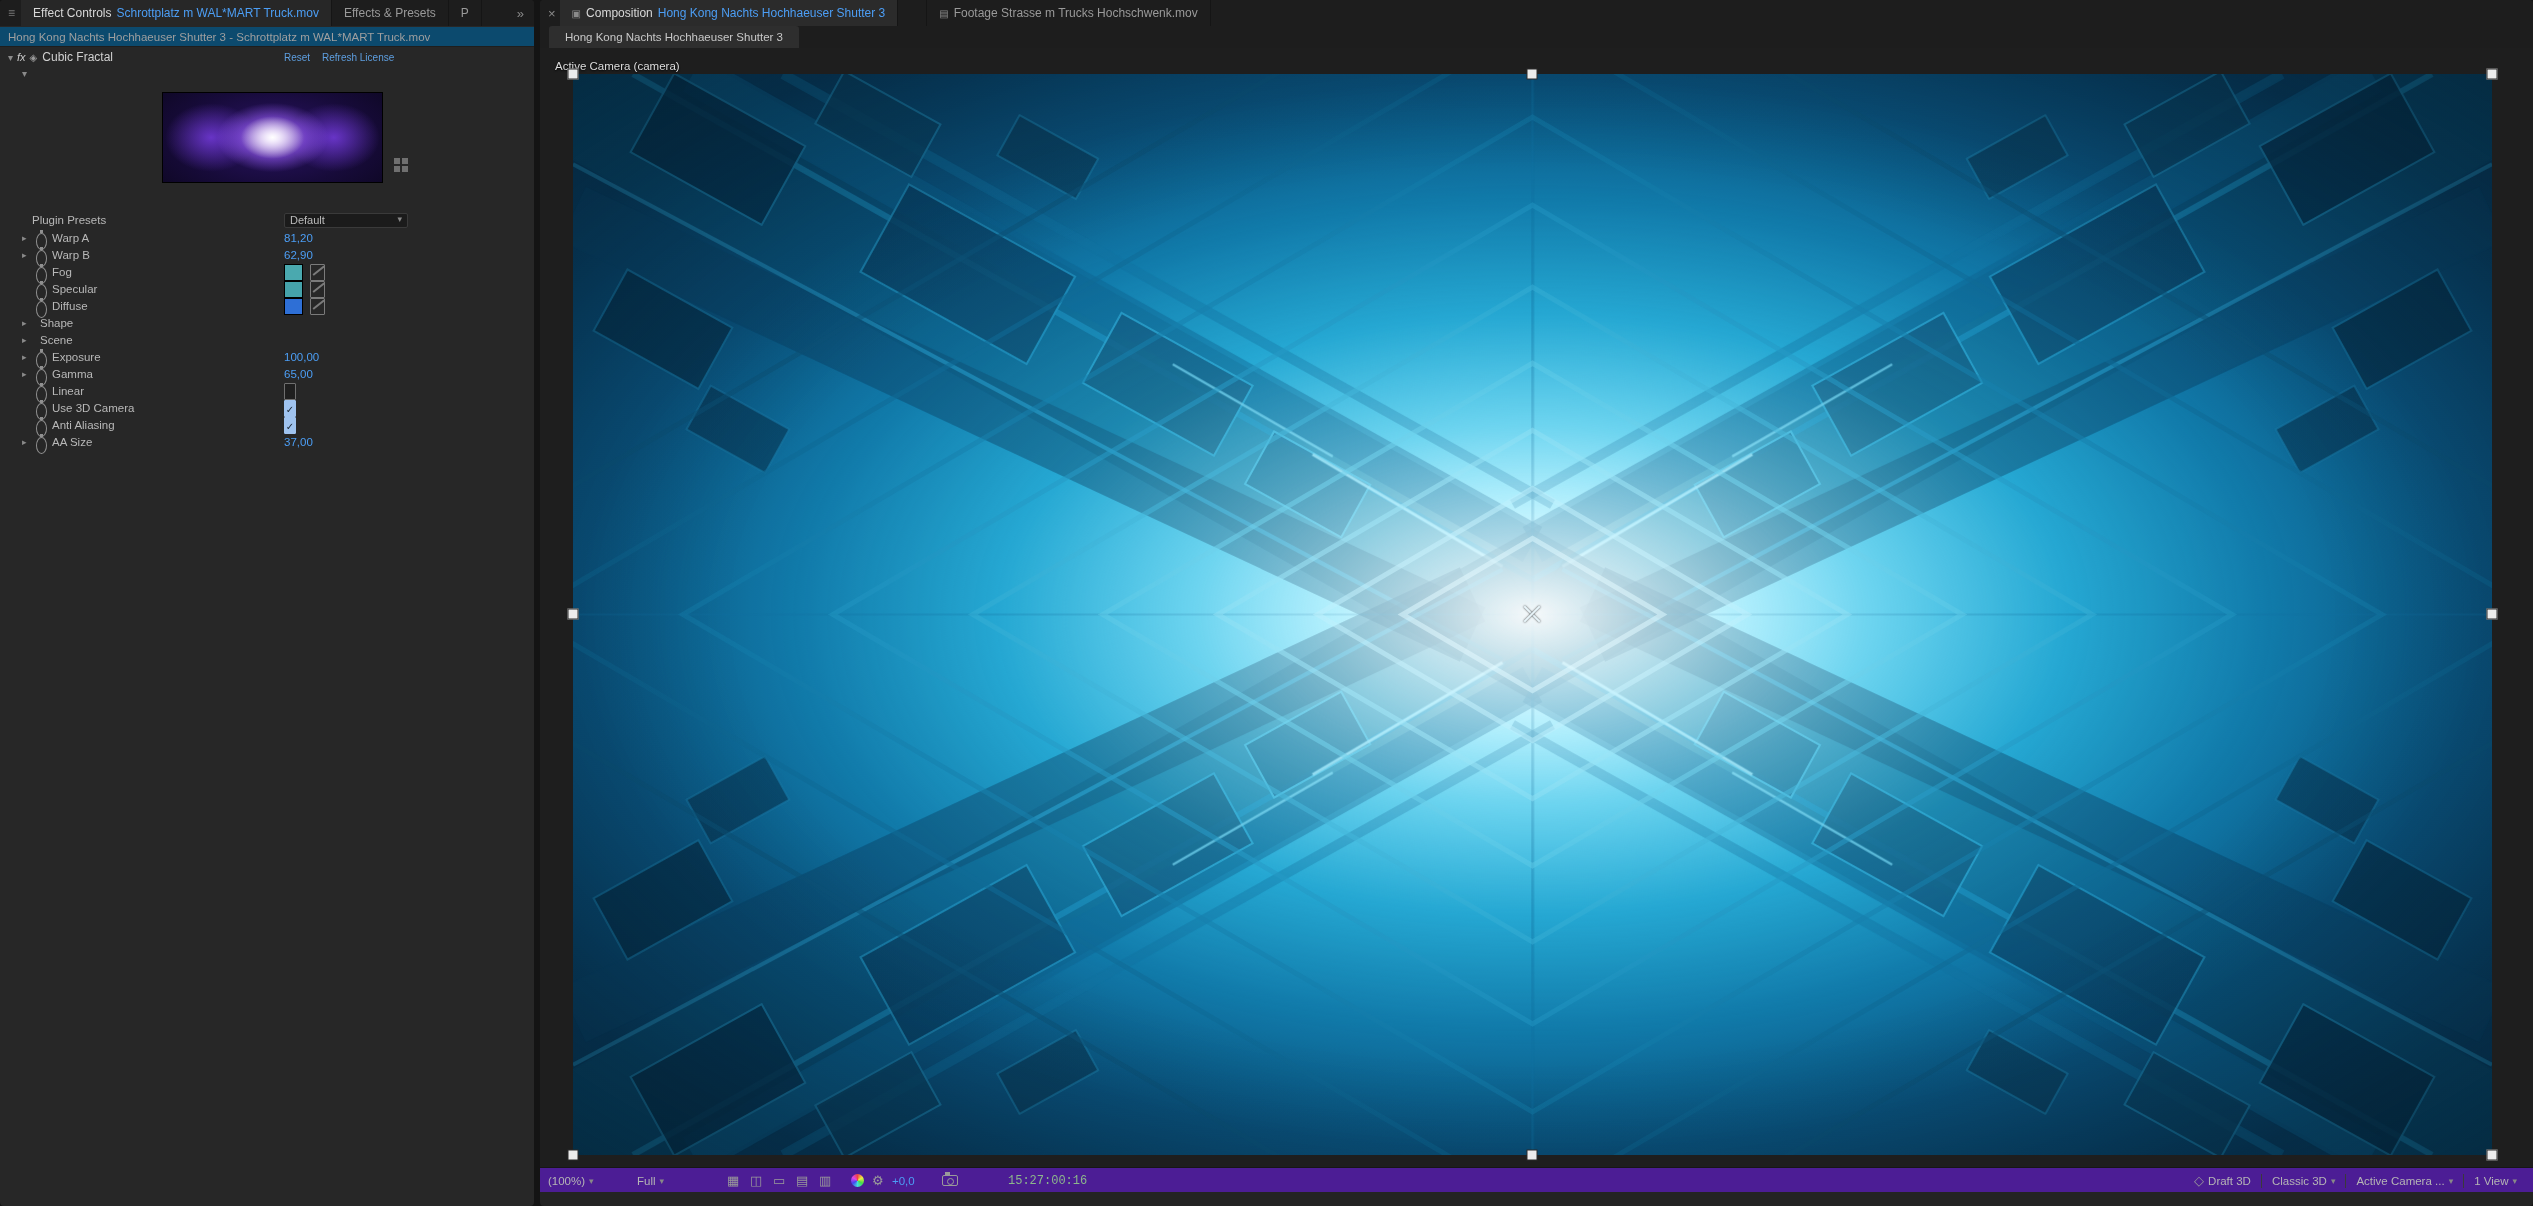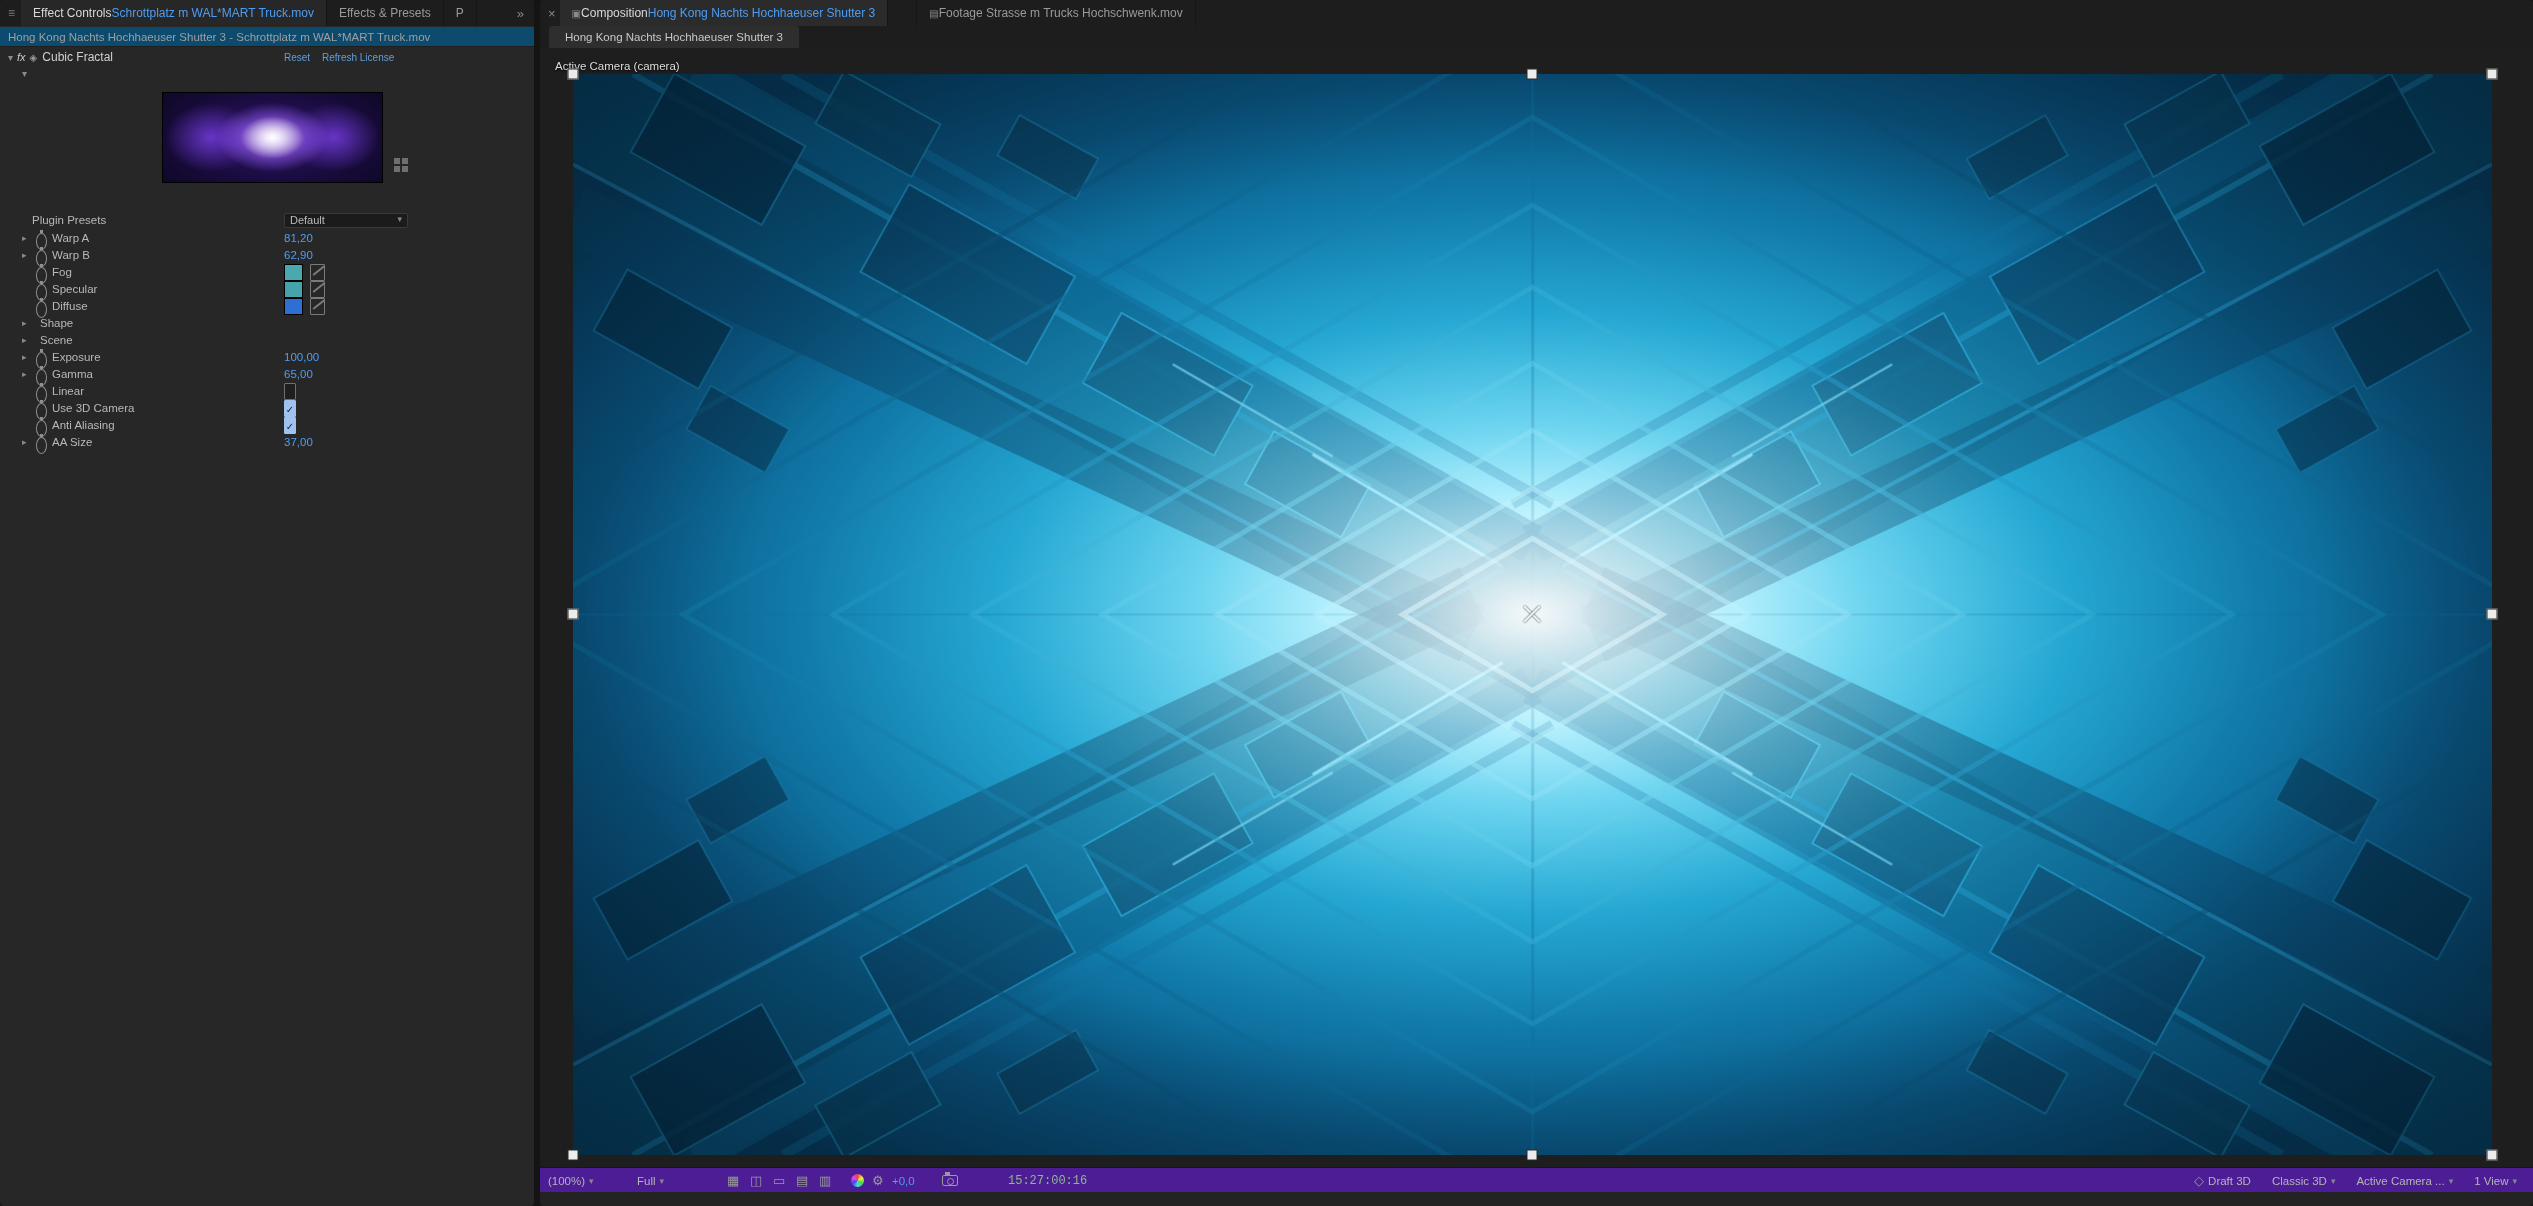--- a/index.html
+++ b/index.html
@@ -9,21 +9,21 @@
 
   
   .panel { position:absolute; top:0; height:1206px; background:#272727; border-radius:4px; }
   .left-panel  { left:0; width:534px; }
   .right-panel { left:540px; width:1993px; background:#232323; }
 
   
   .tabbar { position:absolute; top:0; left:0; right:0; height:26px; background:#1d1d1d;
             display:flex; align-items:stretch; border-radius:4px 4px 0 0; overflow:hidden; }
   .pmenu  { color:#777; font-size:12px; align-self:center; padding:0 6px 0 8px; }
-  .tab    { display:flex; align-items:center; padding:0 12px; font-size:12px;
+  .tab    { display:flex; align-items:center; gap:5px; padding:0 12px; font-size:12px;
             color:#9a9a9a; white-space:nowrap; border-right:1px solid #151515; }
   .tab.active { background:#272727; color:#d8d8d8; }
   .right-panel .tab.active { background:#2b2b2b; }
   .accent { color:#4c9ef5; }
   .overflow { margin-left:auto; color:#888; font-size:13px; align-self:center; padding:0 10px; }
   .close-x { color:#8a8a8a; font-size:13px; align-self:center; padding:0 4px 0 8px; }
   .win-ico { color:#8a8a8a; font-size:10px; }
 
   
   .source-line { position:absolute; top:27px; left:0; width:100%; height:20px; line-height:20px;

